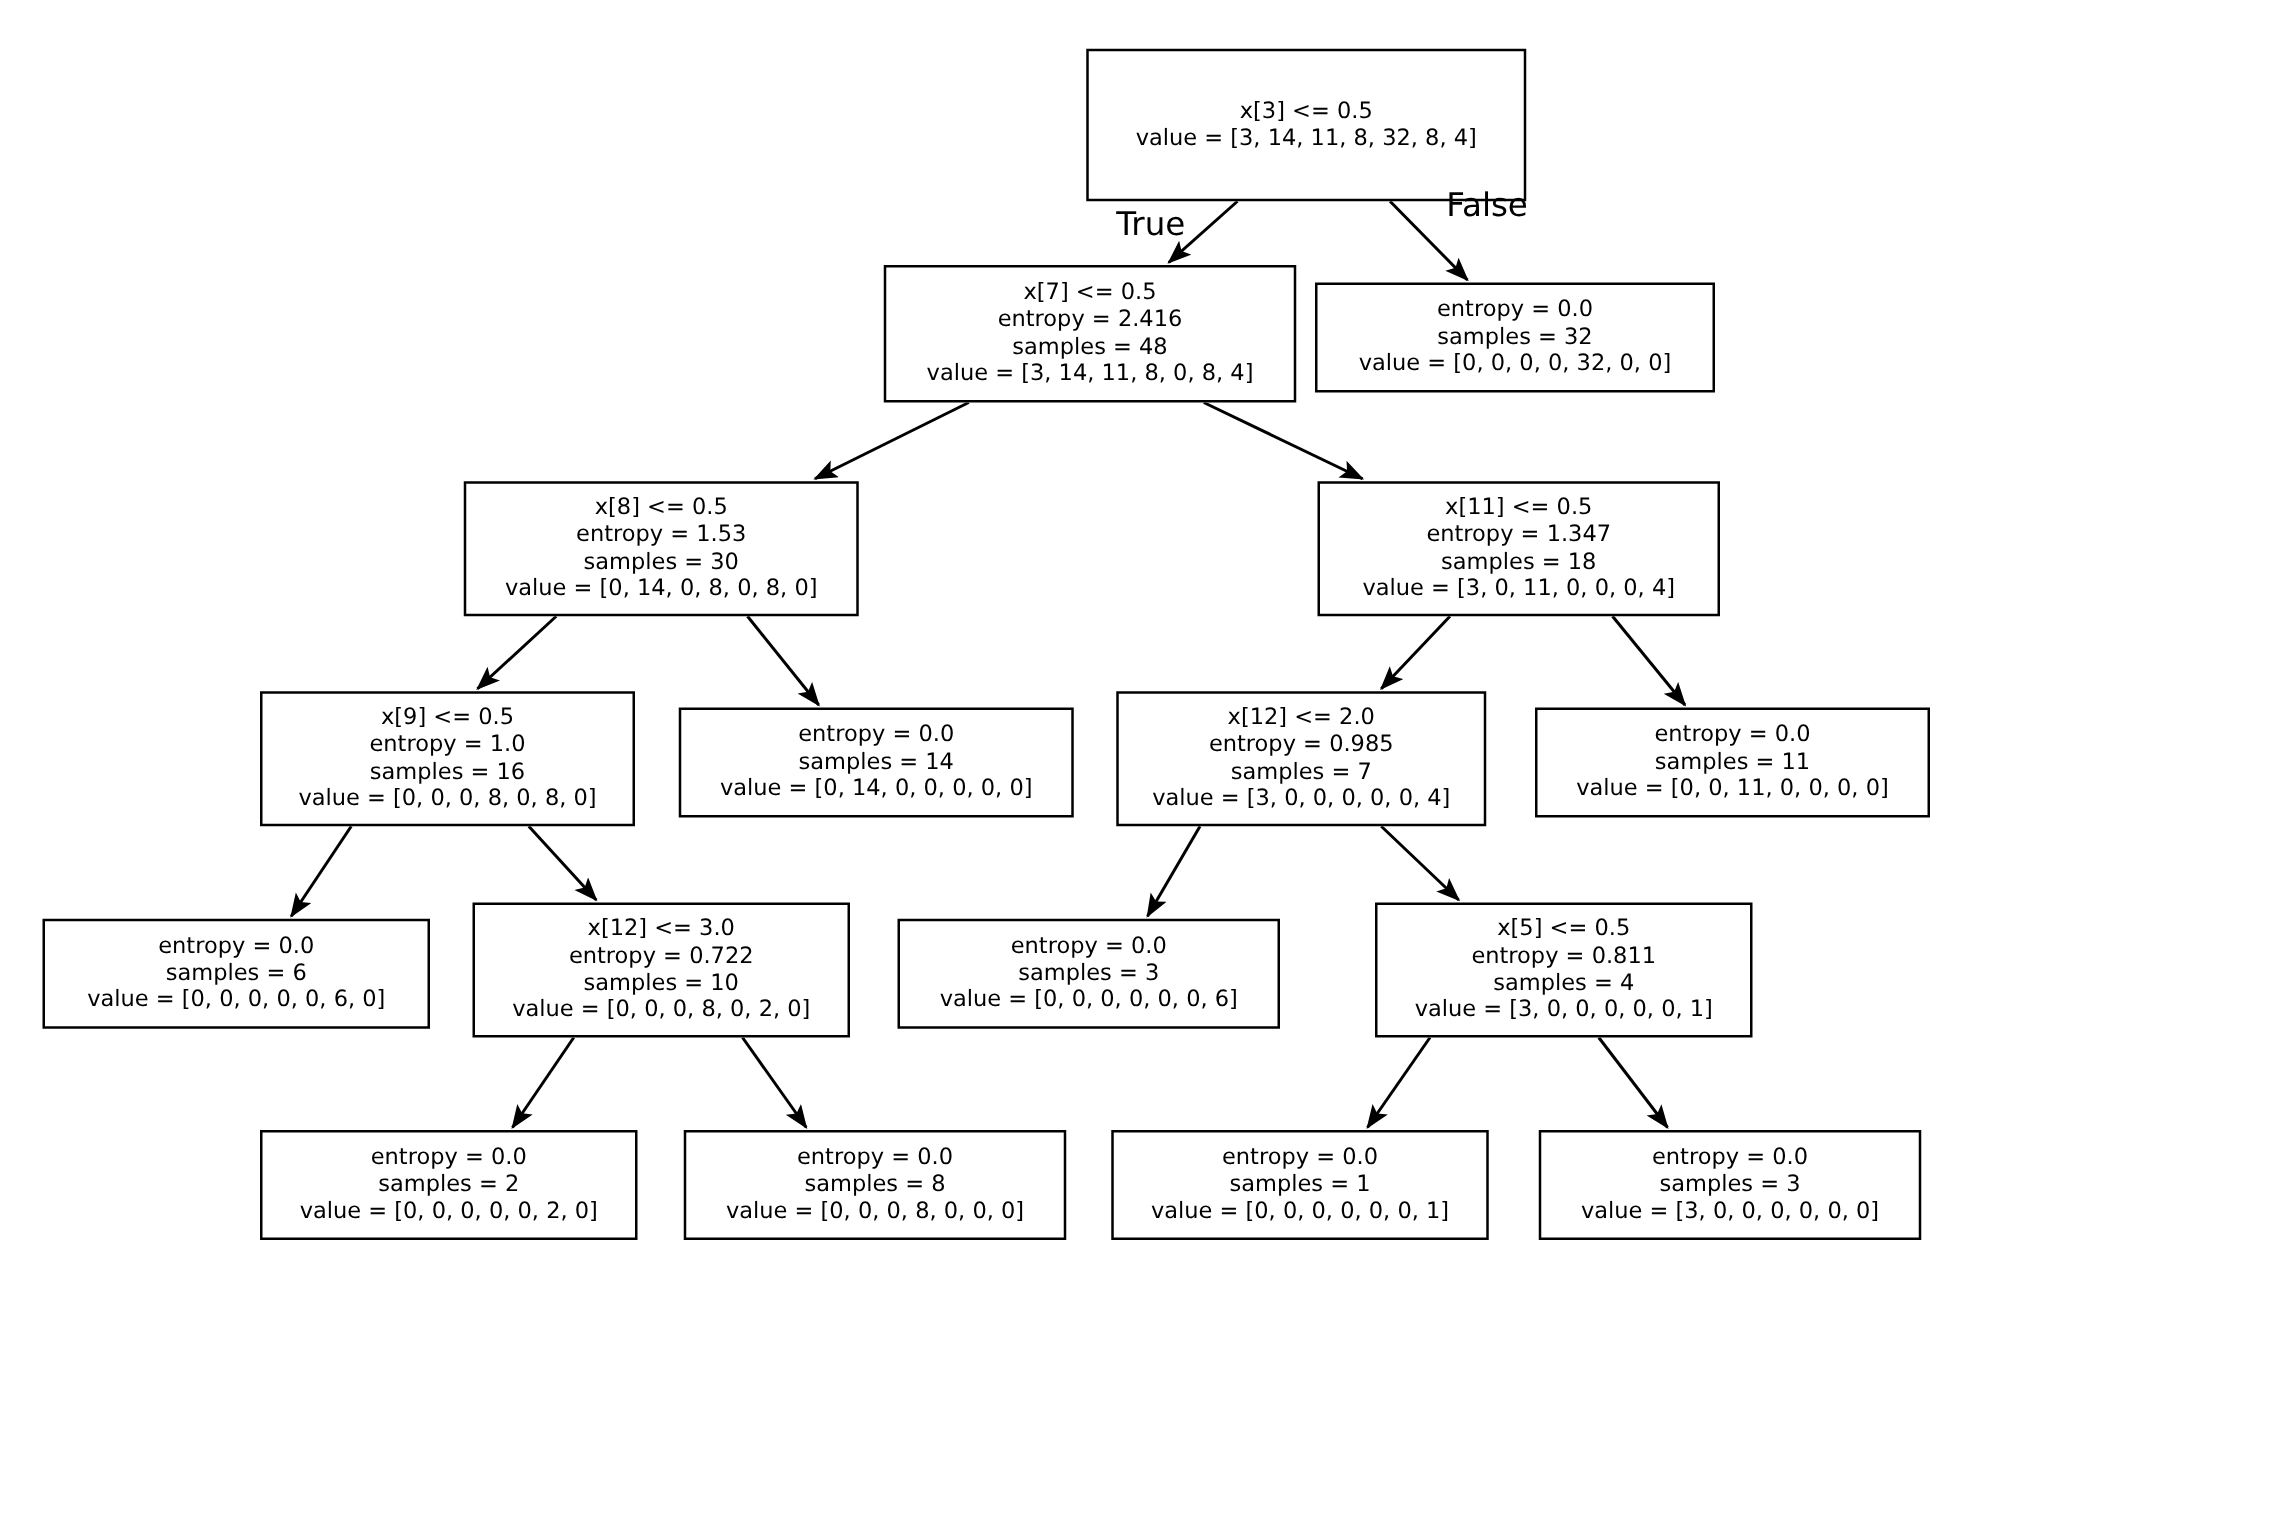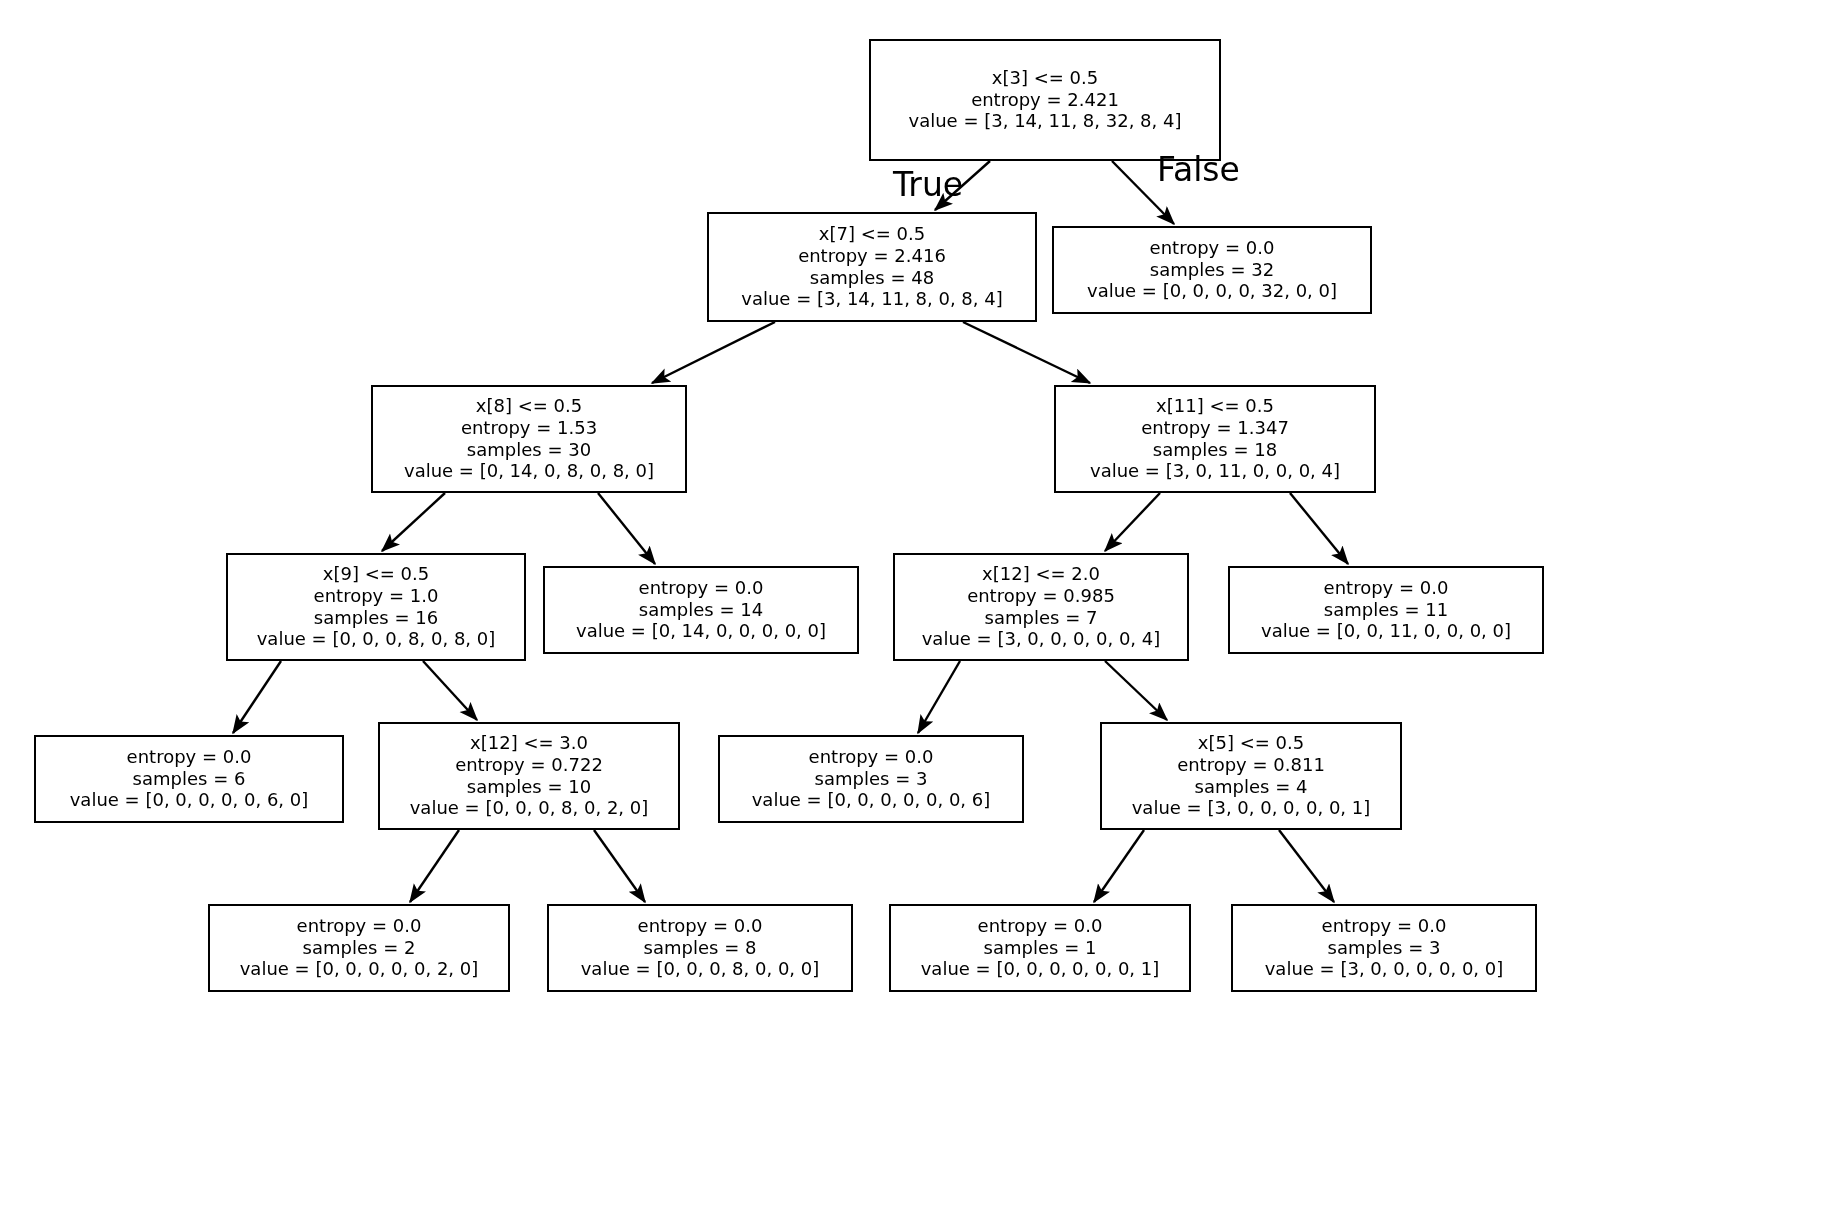--- a/index.html
+++ b/index.html
@@ -39,21 +39,21 @@
     flex-direction: column;
     justify-content: center;
     align-items: center;
   }
   .tree-node .nline {
     display: block;
     width: 100%;
   }
   .edge-label {
     position: absolute;
-    font-size: 33px;
+    font-size: 26px;
     color: #000000;
     white-space: nowrap;
     font-family: "DejaVu Sans", "Liberation Sans", sans-serif;
   }
 </style>
 </head>
 <body>
 
 <div id="canvas">
 
@@ -79,21 +79,20 @@
         <line x1="459" y1="830" x2="410" y2="902" stroke="#000000" stroke-width="2.4" marker-end="url(#arrowhead)"></line>
         <line x1="594" y1="830" x2="645" y2="902" stroke="#000000" stroke-width="2.4" marker-end="url(#arrowhead)"></line>
         <line x1="1144" y1="830" x2="1094" y2="902" stroke="#000000" stroke-width="2.4" marker-end="url(#arrowhead)"></line>
         <line x1="1279" y1="830" x2="1334" y2="902" stroke="#000000" stroke-width="2.4" marker-end="url(#arrowhead)"></line>
       </g>
   </svg>
 
   <div id="node-layer">
       <div class="tree-node" style="left: 869px; top: 39px; width: 352px; height: 122px;">
         <span class="nline">x[3] &lt;= 0.5</span>
-        <span class="nline">entropy = 2.421</span>
         <span class="nline">value = [3, 14, 11, 8, 32, 8, 4]</span>
       </div>
       <div class="tree-node" style="left: 707px; top: 212px; width: 330px; height: 110px;">
         <span class="nline">x[7] &lt;= 0.5</span>
         <span class="nline">entropy = 2.416</span>
         <span class="nline">samples = 48</span>
         <span class="nline">value = [3, 14, 11, 8, 0, 8, 4]</span>
       </div>
       <div class="tree-node" style="left: 1052px; top: 226px; width: 320px; height: 88px;">
         <span class="nline">entropy = 0.0</span>
@@ -105,21 +104,21 @@
         <span class="nline">entropy = 1.53</span>
         <span class="nline">samples = 30</span>
         <span class="nline">value = [0, 14, 0, 8, 0, 8, 0]</span>
       </div>
       <div class="tree-node" style="left: 1054px; top: 385px; width: 322px; height: 108px;">
         <span class="nline">x[11] &lt;= 0.5</span>
         <span class="nline">entropy = 1.347</span>
         <span class="nline">samples = 18</span>
         <span class="nline">value = [3, 0, 11, 0, 0, 0, 4]</span>
       </div>
-      <div class="tree-node" style="left: 208px; top: 553px; width: 300px; height: 108px; margin-left: 18px;">
+      <div class="tree-node" style="left: 208px; top: 553px; width: 300px; height: 108px;">
         <span class="nline">x[9] &lt;= 0.5</span>
         <span class="nline">entropy = 1.0</span>
         <span class="nline">samples = 16</span>
         <span class="nline">value = [0, 0, 0, 8, 0, 8, 0]</span>
       </div>
       <div class="tree-node" style="left: 543px; top: 566px; width: 316px; height: 88px;">
         <span class="nline">entropy = 0.0</span>
         <span class="nline">samples = 14</span>
         <span class="nline">value = [0, 14, 0, 0, 0, 0, 0]</span>
       </div>

